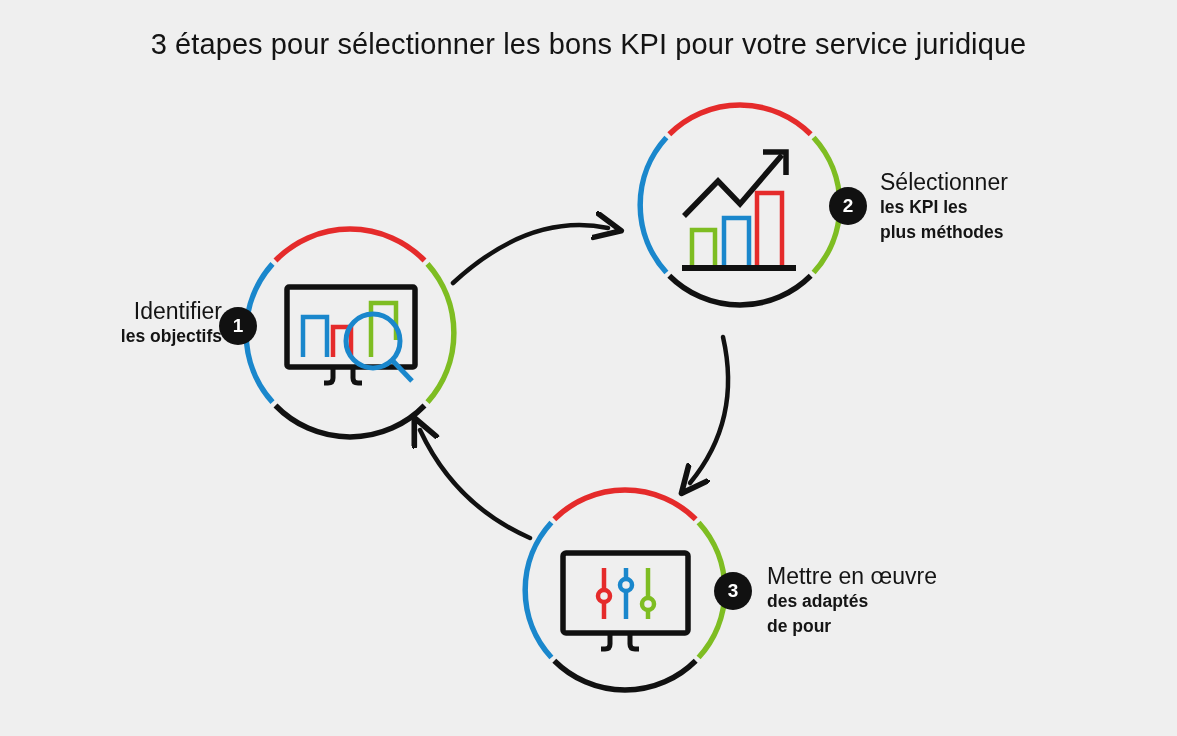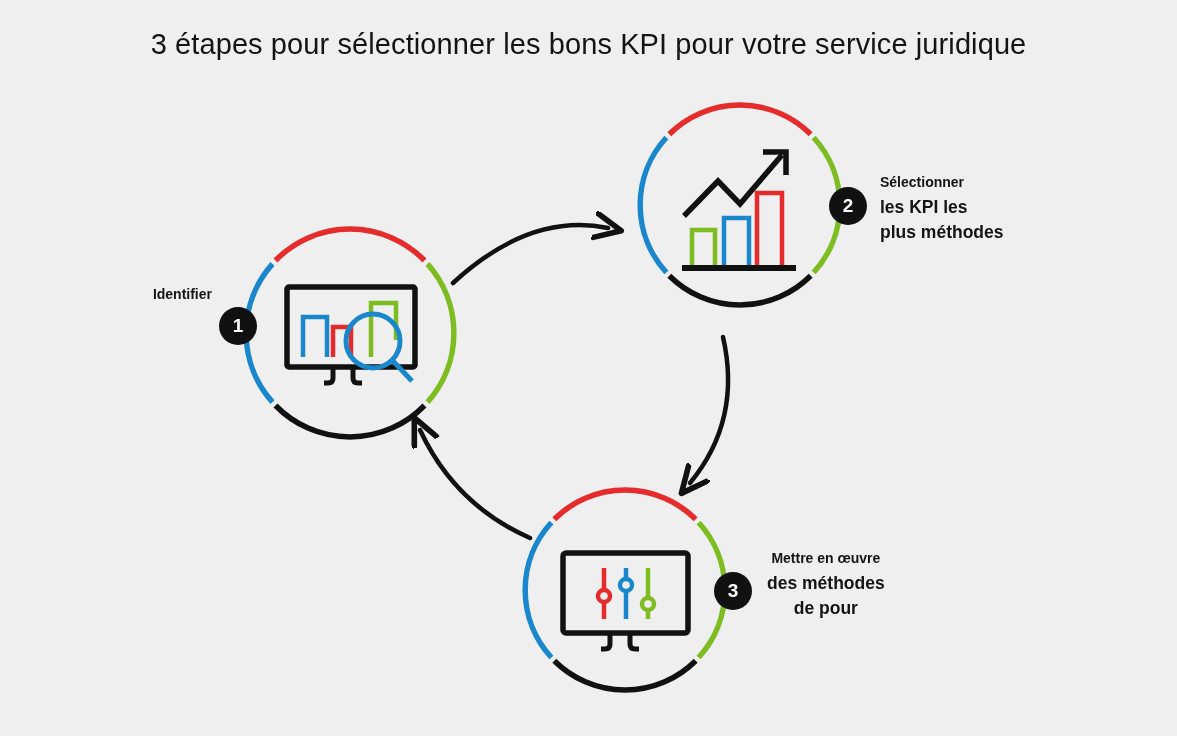--- a/index.html
+++ b/index.html
@@ -44,42 +44,43 @@
   .step-label {
     position: absolute;
     font-size: 17.5px;
     line-height: 25px;
     color: #141414;
     font-family: "Liberation Sans", sans-serif;
     white-space: nowrap;
   }
   .step-label .lbl-title {
     display: block;
-    font-weight: bold;
-    font-size: 14px;
+    font-weight: normal;
+    font-size: 23px;
   }
   .step-label .lbl-line {
     display: block;
     font-weight: 700;
   }
   .label-1 {
     left: 0;
-    top: 282px;
+    top: 299px;
     width: 212px;
     text-align: right;
+    padding-left: 10px;
   }
   .label-2 {
     left: 880px;
     top: 170px;
     text-align: left;
   }
   .label-3 {
     left: 767px;
-    top: 546px;
-    text-align: center;
+    top: 564px;
+    text-align: left;
   }
   .badge {
     position: absolute;
     width: 38px;
     height: 38px;
     border-radius: 50%;
     background: #111111;
     color: #ffffff;
     font-size: 19px;
     font-weight: bold;
@@ -182,31 +183,32 @@
     <path d="M 453 283 Q 530 212 608 228" fill="none" stroke="#111111" stroke-width="4.5" stroke-linecap="round" marker-end="url(#arrowhead)"></path>
 
     <path d="M 723 337 Q 742 420 690 483" fill="none" stroke="#111111" stroke-width="4.5" stroke-linecap="round" marker-end="url(#arrowhead)"></path>
 
     <path d="M 530 538 Q 455 505 420 430" fill="none" stroke="#111111" stroke-width="4.5" stroke-linecap="round" marker-end="url(#arrowhead)"></path>
 
   </svg>
 
   <div class="step-label label-1">
     <span class="lbl-title">Identifier</span>
+    <span class="lbl-line">les objectifs</span>
   </div>
 
   <div class="step-label label-2">
     <span class="lbl-title">Sélectionner</span>
     <span class="lbl-line">les KPI les</span>
     <span class="lbl-line">plus méthodes</span>
   </div>
 
   <div class="step-label label-3">
     <span class="lbl-title">Mettre en œuvre</span>
-    <span class="lbl-line">des méthodes</span>
+    <span class="lbl-line">des adaptés</span>
     <span class="lbl-line">de pour</span>
   </div>
 
   <div class="badge badge-1">1</div>
   <div class="badge badge-2">2</div>
   <div class="badge badge-3">3</div>
 
 </div>
 
 </body></html>

